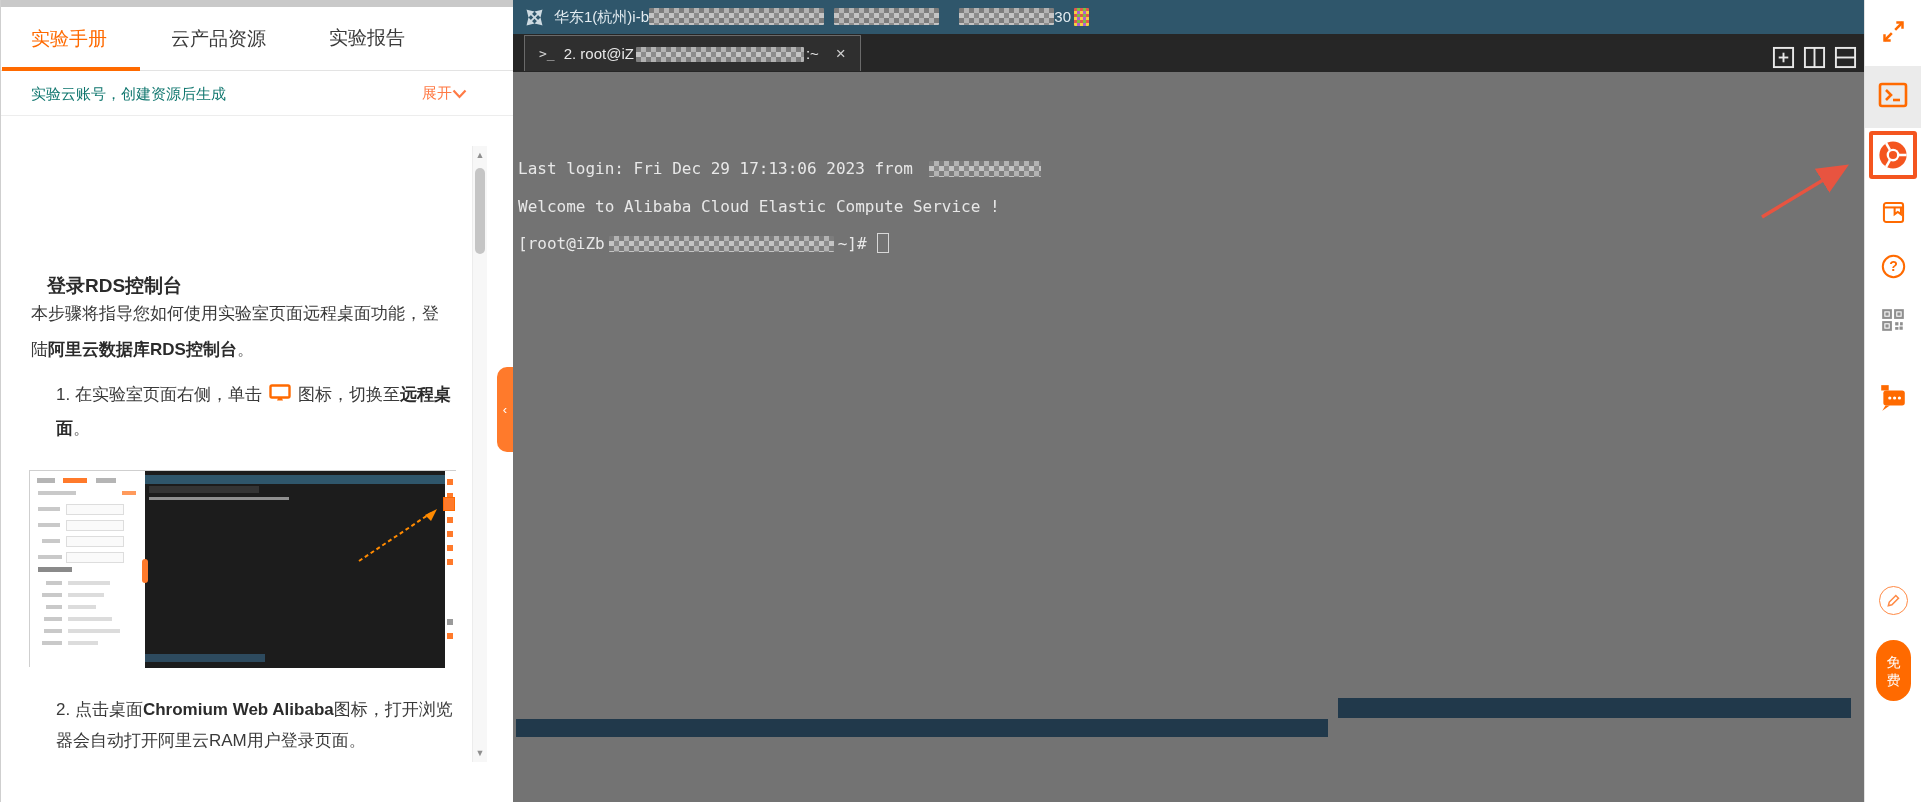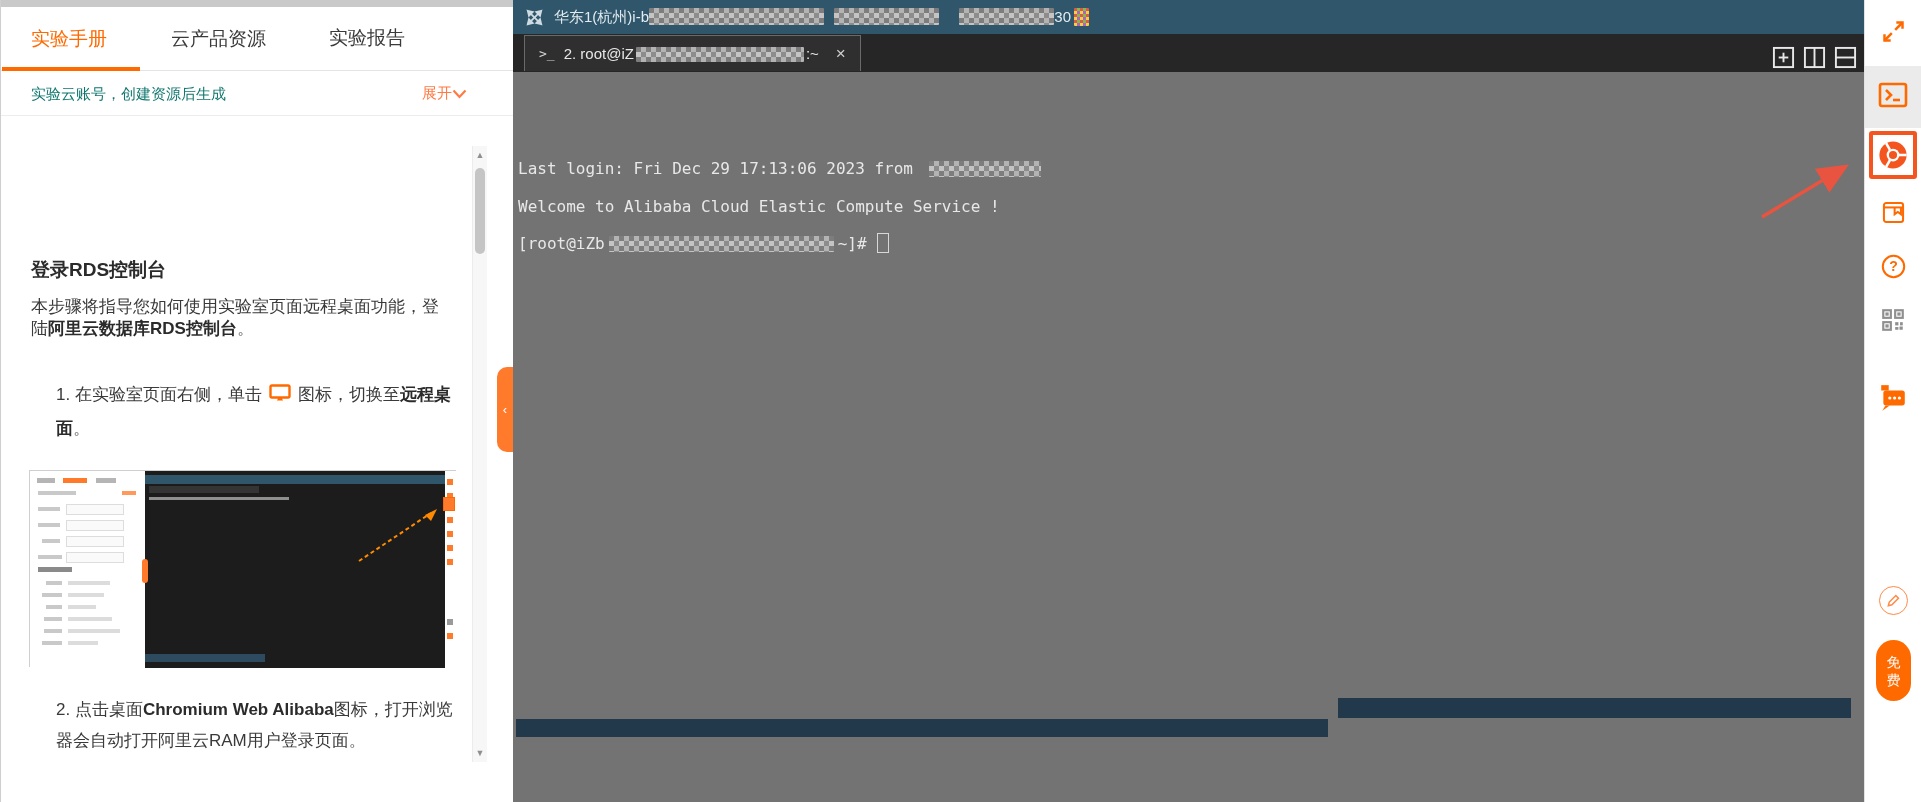--- a/index.html
+++ b/index.html
@@ -21,21 +21,21 @@
             box-sizing:border-box;background:#fff;}
   .note-text{position:absolute;left:30px;top:0;height:45px;line-height:45px;font-size:15px;color:#0f766e;}
   .expand-btn{position:absolute;left:421px;top:0;height:45px;display:flex;align-items:center;
               color:#ff7a45;font-size:15px;cursor:pointer;}
 
   .manual-content{position:absolute;left:0;top:116px;width:471px;height:647px;overflow:hidden;background:#fff;}
   .section-box{position:absolute;left:20px;top:28px;width:441px;height:64px;box-sizing:border-box;
                background:#fdf2e6;border:1px solid #f0c08d;border-radius:2px;display:flex;align-items:center;
                padding-left:20px;font-size:19px;color:#ff6a00;}
   .article-heading{position:absolute;left:30px;top:141px;font-size:19px;font-weight:bold;color:#2b2b2b;}
-  .intro{position:absolute;left:30px;top:180px;width:424px;font-size:17px;line-height:22px;color:#3a3a3a;}
+  .intro{position:absolute;left:30px;top:180px;width:424px;font-size:17px;line-height:36px;color:#3a3a3a;}
   .intro b,.step b{font-weight:bold;color:#2b2b2b;}
   .step{position:absolute;font-size:17px;line-height:34px;color:#3a3a3a;}
   .step1{left:55px;top:262px;width:404px;}
   .step2{left:55px;top:578px;width:406px;line-height:31px;}
   .inline-icon{vertical-align:-2px;margin:0 7px;}
 
   
   .thumb{position:absolute;left:28px;top:354px;width:427px;height:197px;box-sizing:border-box;
          border:1px solid #cfcfcf;background:#fff;}
   .thumb *{position:absolute;}
@@ -137,21 +137,21 @@
       <span class="expand-btn">
         <span>展开</span>
         <svg width="15" height="10" viewBox="0 0 15 10">
           <path d="M1.5 1.5 L7.5 8 L13.5 1.5" fill="none" stroke="#ff7a45" stroke-width="2.2"></path>
         </svg>
       </span>
     </div>
 
     <div class="manual-content">
 
-      <h3 class="article-heading" style="margin:0">登录RDS控制台</h3>
+      <h3 class="article-heading" style="margin:16px">登录RDS控制台</h3>
 
       <p class="intro" style="margin:0">
         <span>本步骤将指导您如何使用实验室页面远程桌面功能，登陆</span><b>阿里云数据库RDS控制台</b><span>。</span>
       </p>
 
       <div class="step step1">
         <span>1.</span>
         <span>在实验室页面右侧，单击</span><svg class="inline-icon" width="22" height="18" viewBox="0 0 22 18">
           <rect x="1.5" y="1.5" width="19" height="12" rx="1.5" fill="none" stroke="#ff6a00" stroke-width="2.4"></rect>
           <path d="M8 16.5h6l-1.4-3h-3.2z" fill="#ff6a00"></path>

